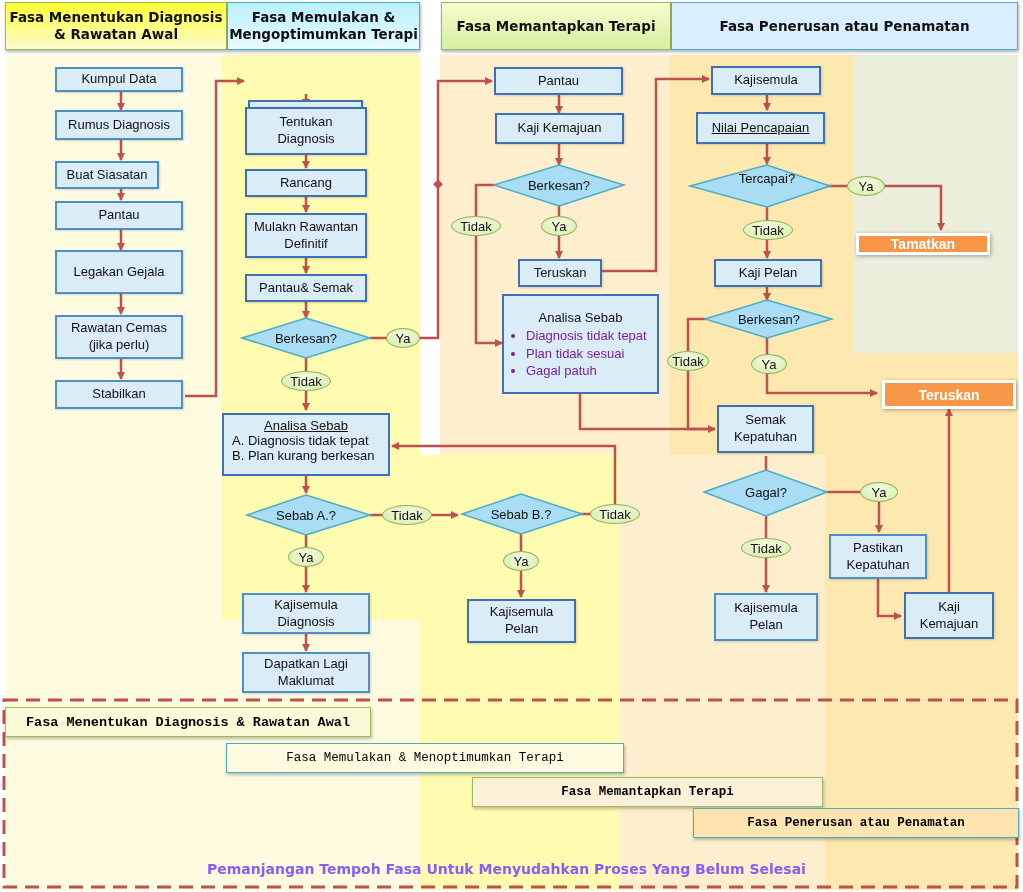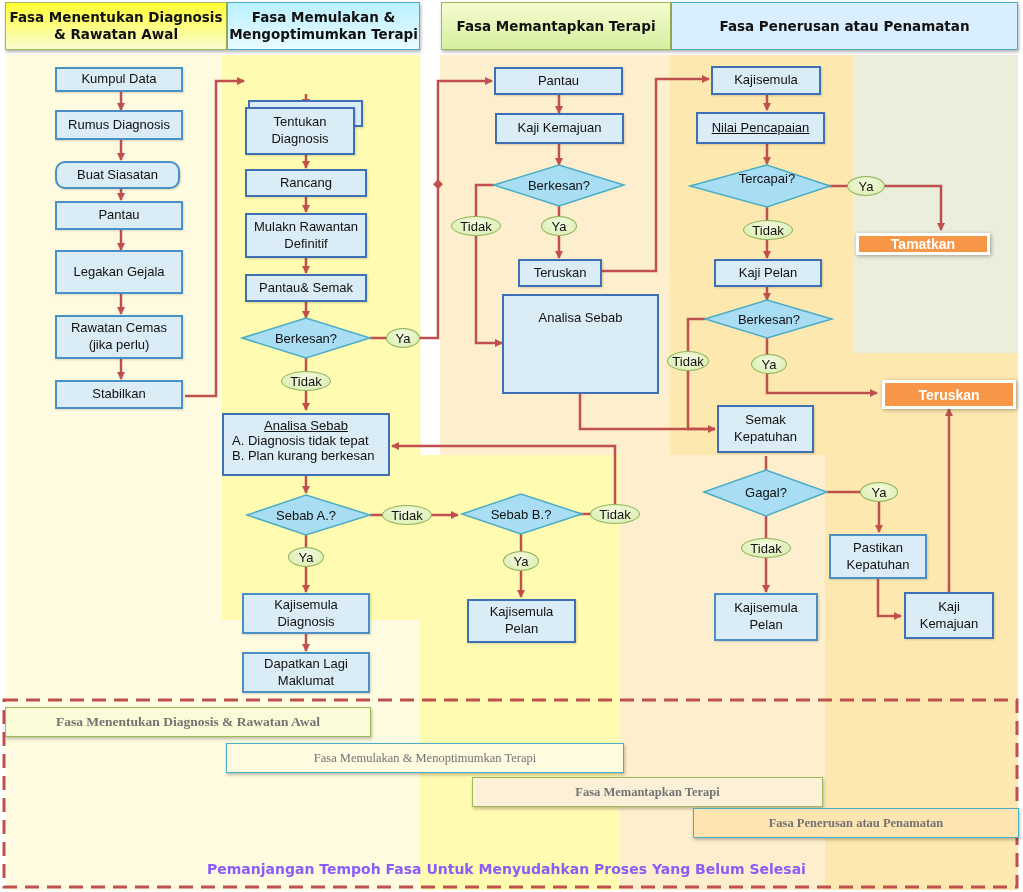--- a/index.html
+++ b/index.html
@@ -7,21 +7,21 @@
   .bg { position: absolute; }
   .hdr { position: absolute; top: 2px; height: 48px; display: flex; align-items: center; justify-content: center; text-align: center; font-family: "DejaVu Sans", sans-serif; font-weight: bold; font-size: 13.5px; color: #111; line-height: 1.25; box-sizing: border-box; box-shadow: 1px 2px 3px rgba(0,0,0,0.3); }
   .box { position: absolute; box-sizing: border-box; background: #daecf6; border: 2px solid #4a90c4; display: flex; align-items: center; justify-content: center; text-align: center; font-size: 13px; color: #111; line-height: 1.3; box-shadow: 1px 1px 2px rgba(0,0,0,0.15); }
   .box.dark { border-color: #3f6fb5; }
   .orange { position: absolute; box-sizing: border-box; background: #f79646; border: 3px solid #fff; color: #fff; font-weight: bold; font-size: 14px; display: flex; align-items: center; justify-content: center; box-shadow: 1px 1px 4px rgba(0,0,0,0.35); }
   .lbl { position: absolute; font-size: 13px; color: #111; text-align: center; pointer-events: none; transform: translate(-50%, -50%); white-space: nowrap; }
   .pill { position: absolute; box-sizing: border-box; background: radial-gradient(ellipse at 50% 35%, #f4fbe0 0%, #d6ecaa 100%); border: 1.5px solid #8fb35a; border-radius: 50%; font-size: 13px; color: #111; display: flex; align-items: center; justify-content: center; transform: translate(-50%, -50%); }
   .analisa { position: absolute; box-sizing: border-box; background: #daecf6; border: 2px solid #3f6fb5; font-size: 13px; color: #111; padding: 14px 6px 0 6px; }
   .analisa ul { margin: 2px 0 0 0; padding-left: 16px; color: #7b1fa2; }
   .analisa li { margin: 0; line-height: 1.35; }
-  .phase-bar { position: absolute; box-sizing: border-box; display: flex; align-items: center; justify-content: center; font-family: Liberation Serif, serif; font-size: 12.5px; color: #737373; box-shadow: 1px 2px 3px rgba(0,0,0,0.25); }
+  .phase-bar { position: absolute; box-sizing: border-box; display: flex; align-items: center; justify-content: center; font-family: Liberation Mono, monospace; font-size: 12.5px; color: #000000; box-shadow: 1px 2px 3px rgba(0,0,0,0.25); }
   .footer-note { position: absolute; font-family: "DejaVu Sans", sans-serif; font-weight: bold; font-size: 14px; color: #8b5cf6; white-space: nowrap; }
   svg.lines { position: absolute; left: 0; top: 0; }
 </style>
 </head>
 <body>
 
 <div class="bg" style="left:6px;top:55px;width:415px;height:835px;background:#fefbe0;"></div>
 <div class="bg" style="left:222px;top:55px;width:198px;height:565px;background:#fffbb0;"></div>
 <div class="bg" style="left:420px;top:455px;width:200px;height:435px;background:#fffbb0;"></div>
 <div class="bg" style="left:440px;top:55px;width:230px;height:400px;background:#fdefce;"></div>
@@ -110,29 +110,29 @@
     <polygon points="690,186 767,165 830,186 767,207" fill="#a8ddf3" stroke="#4bacc6" stroke-width="1.5"></polygon>
     <polygon points="705,319 767,300 832,319 767,338" fill="#a8ddf3" stroke="#4bacc6" stroke-width="1.5"></polygon>
     <polygon points="704,492 766,470 827,492 766,516" fill="#a8ddf3" stroke="#4bacc6" stroke-width="1.5"></polygon>
   </g>
 
   <rect x="4" y="700" width="1013" height="187" fill="none" stroke="#c0504d" stroke-width="3" stroke-dasharray="14,8"></rect>
 </svg>
 
 <div class="box" style="left:55px;top:67px;width:128px;height:25px;">Kumpul Data</div>
 <div class="box" style="left:55px;top:110px;width:128px;height:30px;">Rumus Diagnosis</div>
-<div class="box" style="left:55px;top:161px;width:125px;height:28px;border-radius:10px;">Buat Siasatan</div>
+<div class="box" style="left:55px;top:161px;width:104px;height:28px;">Buat Siasatan</div>
 <div class="box" style="left:55px;top:201px;width:128px;height:29px;">Pantau</div>
 <div class="box" style="left:55px;top:250px;width:128px;height:44px;">Legakan Gejala</div>
 <div class="box" style="left:55px;top:315px;width:128px;height:44px;white-space:pre-line;">Rawatan Cemas
 (jika perlu)</div>
 <div class="box" style="left:55px;top:380px;width:128px;height:29px;">Stabilkan</div>
 
 <div class="box dark" style="left:248px;top:67px;width:115px;height:27px;margin-top:33px;">Semak Status</div>
-<div class="box dark" style="left:245px;top:107px;width:110px;height:48px;white-space:pre-line;">Tentukan
+<div class="box dark" style="left:245px;top:107px;width:122px;height:48px;white-space:pre-line;">Tentukan
 Diagnosis</div>
 <div class="box dark" style="left:245px;top:169px;width:122px;height:28px;">Rancang</div>
 <div class="box dark" style="left:245px;top:213px;width:122px;height:45px;white-space:pre-line;">Mulakn Rawantan
 Definitif</div>
 <div class="box dark" style="left:245px;top:274px;width:122px;height:28px;">Pantau&amp; Semak</div>
 <span class="lbl" style="left:306px;top:338px;">Berkesan?</span>
 <div class="pill" style="left:403px;top:338px;width:34px;height:20px;">Ya</div>
 <div class="pill" style="left:306px;top:381px;width:50px;height:20px;">Tidak</div>
 
 <div class="analisa" style="left:222px;top:413px;width:168px;height:63px;padding-top:3px;text-align:left;">
@@ -157,20 +157,25 @@
 
 <div class="box dark" style="left:494px;top:67px;width:129px;height:28px;">Pantau</div>
 <div class="box dark" style="left:495px;top:113px;width:129px;height:31px;">Kaji Kemajuan</div>
 <span class="lbl" style="left:559px;top:185px;">Berkesan?</span>
 <div class="pill" style="left:476px;top:226px;width:50px;height:20px;">Tidak</div>
 <div class="pill" style="left:559px;top:226px;width:36px;height:20px;">Ya</div>
 <div class="box dark" style="left:518px;top:259px;width:84px;height:28px;">Teruskan</div>
 
 <div class="analisa" style="left:502px;top:294px;width:157px;height:100px;padding-top:14px;">
   <div style="text-align:center;">Analisa Sebab</div>
+  <ul>
+    <li>Diagnosis tidak tepat</li>
+    <li>Plan tidak sesuai</li>
+    <li>Gagal patuh</li>
+  </ul>
 </div>
 
 <div class="box dark" style="left:711px;top:66px;width:110px;height:29px;">Kajisemula</div>
 <div class="box dark" style="left:696px;top:112px;width:129px;height:32px;text-decoration:underline;">Nilai Pencapaian</div>
 <span class="lbl" style="left:767px;top:178px;">Tercapai?</span>
 <div class="pill" style="left:866px;top:186px;width:38px;height:20px;">Ya</div>
 <div class="pill" style="left:768px;top:230px;width:50px;height:20px;">Tidak</div>
 <div class="orange" style="left:856px;top:233px;width:134px;height:22px;">Tamatkan</div>
 <div class="box dark" style="left:714px;top:259px;width:108px;height:28px;">Kaji Pelan</div>
 <span class="lbl" style="left:769px;top:319px;">Berkesan?</span>

